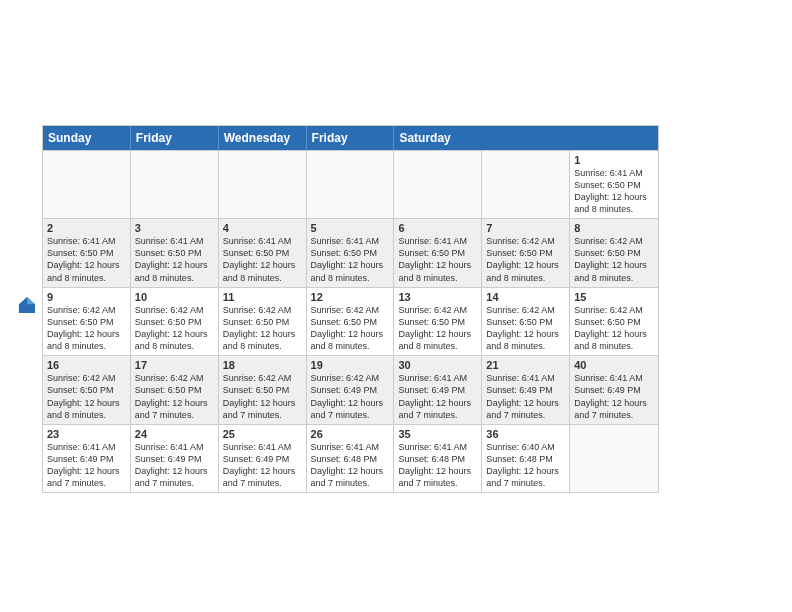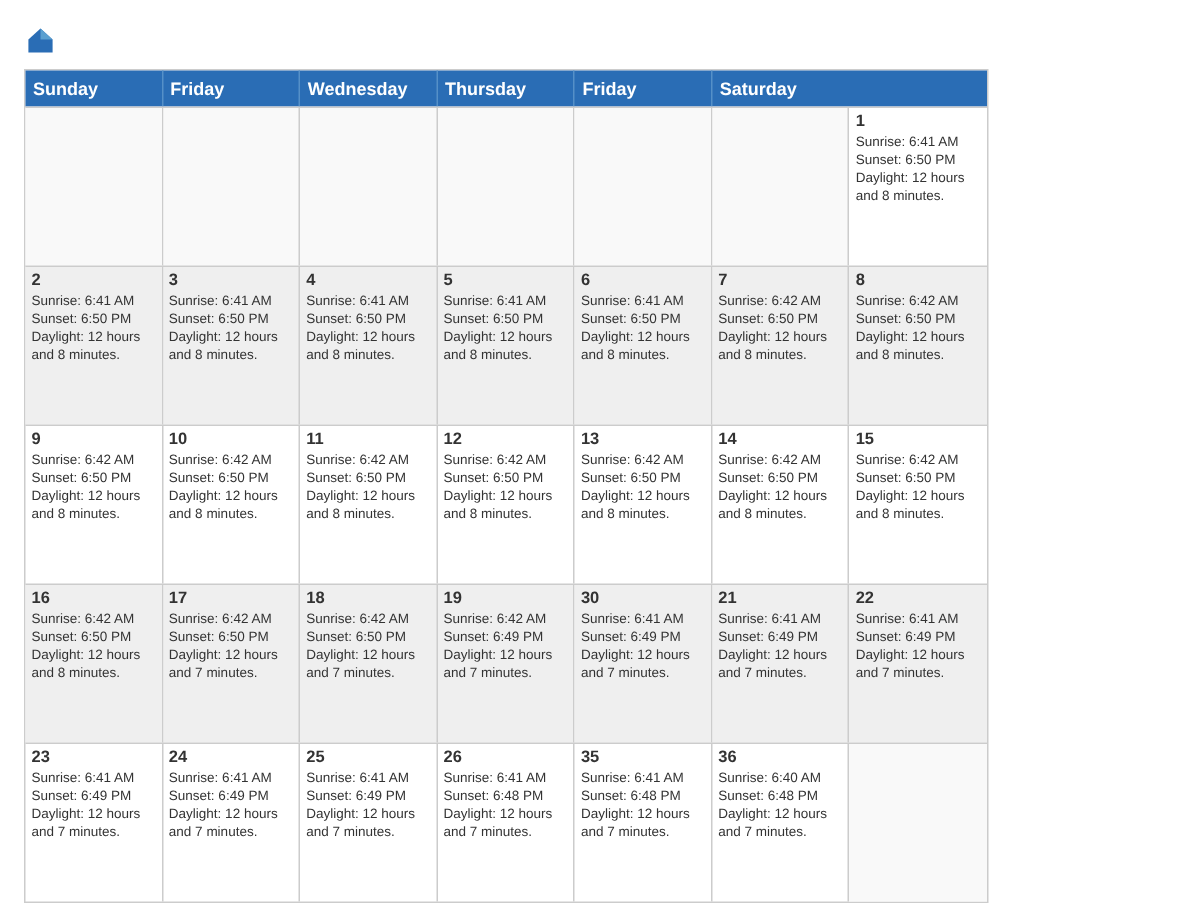--- a/index.html
+++ b/index.html
@@ -8,21 +8,22 @@
       background: #fff;
       width: 792px;
       height: 612px;
       overflow: hidden;
     }
     .page {
       width: 675px;
       height: 612px;
       padding: 16px 16px 10px 16px;
       display: flex;
-      flex-direction: column;
+      flex-direction: row;
+      align-items: center;
     }
     .header {
       display: flex;
       justify-content: space-between;
       align-items: flex-start;
       margin-bottom: 8px;
     }
     .logo {
       display: flex;
       align-items: center;
@@ -137,21 +138,20 @@
       <div class="cal-title"></div>
       <div class="cal-subtitle"></div>
     </div>
   </div>
 
   <div class="calendar">
     <div class="cal-head-row">
     <div class="cal-head-cell">Sunday</div>
         <div class="cal-head-cell">Friday</div>
         <div class="cal-head-cell">Wednesday</div>
-        <div class="cal-head-cell">Thursday</div>
         <div class="cal-head-cell">Friday</div>
         <div class="cal-head-cell">Saturday</div>
       </div>
     <div class="cal-body">
     <div class="cal-row">
           <div class="cal-cell empty"></div>
           <div class="cal-cell empty"></div>
           <div class="cal-cell empty"></div>
           <div class="cal-cell empty"></div>
           <div class="cal-cell empty"></div>
@@ -282,21 +282,21 @@
 Sunset: 6:49 PM
 Daylight: 12 hours and 7 minutes.</div>
           </div>
           <div class="cal-cell">
             <span class="day-num">21</span>
             <div class="day-info" style="white-space: pre-line;">Sunrise: 6:41 AM
 Sunset: 6:49 PM
 Daylight: 12 hours and 7 minutes.</div>
           </div>
           <div class="cal-cell">
-            <span class="day-num">22</span>
+            <span class="day-num">40</span>
             <div class="day-info" style="white-space: pre-line;">Sunrise: 6:41 AM
 Sunset: 6:49 PM
 Daylight: 12 hours and 7 minutes.</div>
           </div>
         </div>
         <div class="cal-row">
           <div class="cal-cell">
             <span class="day-num">23</span>
             <div class="day-info" style="white-space: pre-line;">Sunrise: 6:41 AM
 Sunset: 6:49 PM

